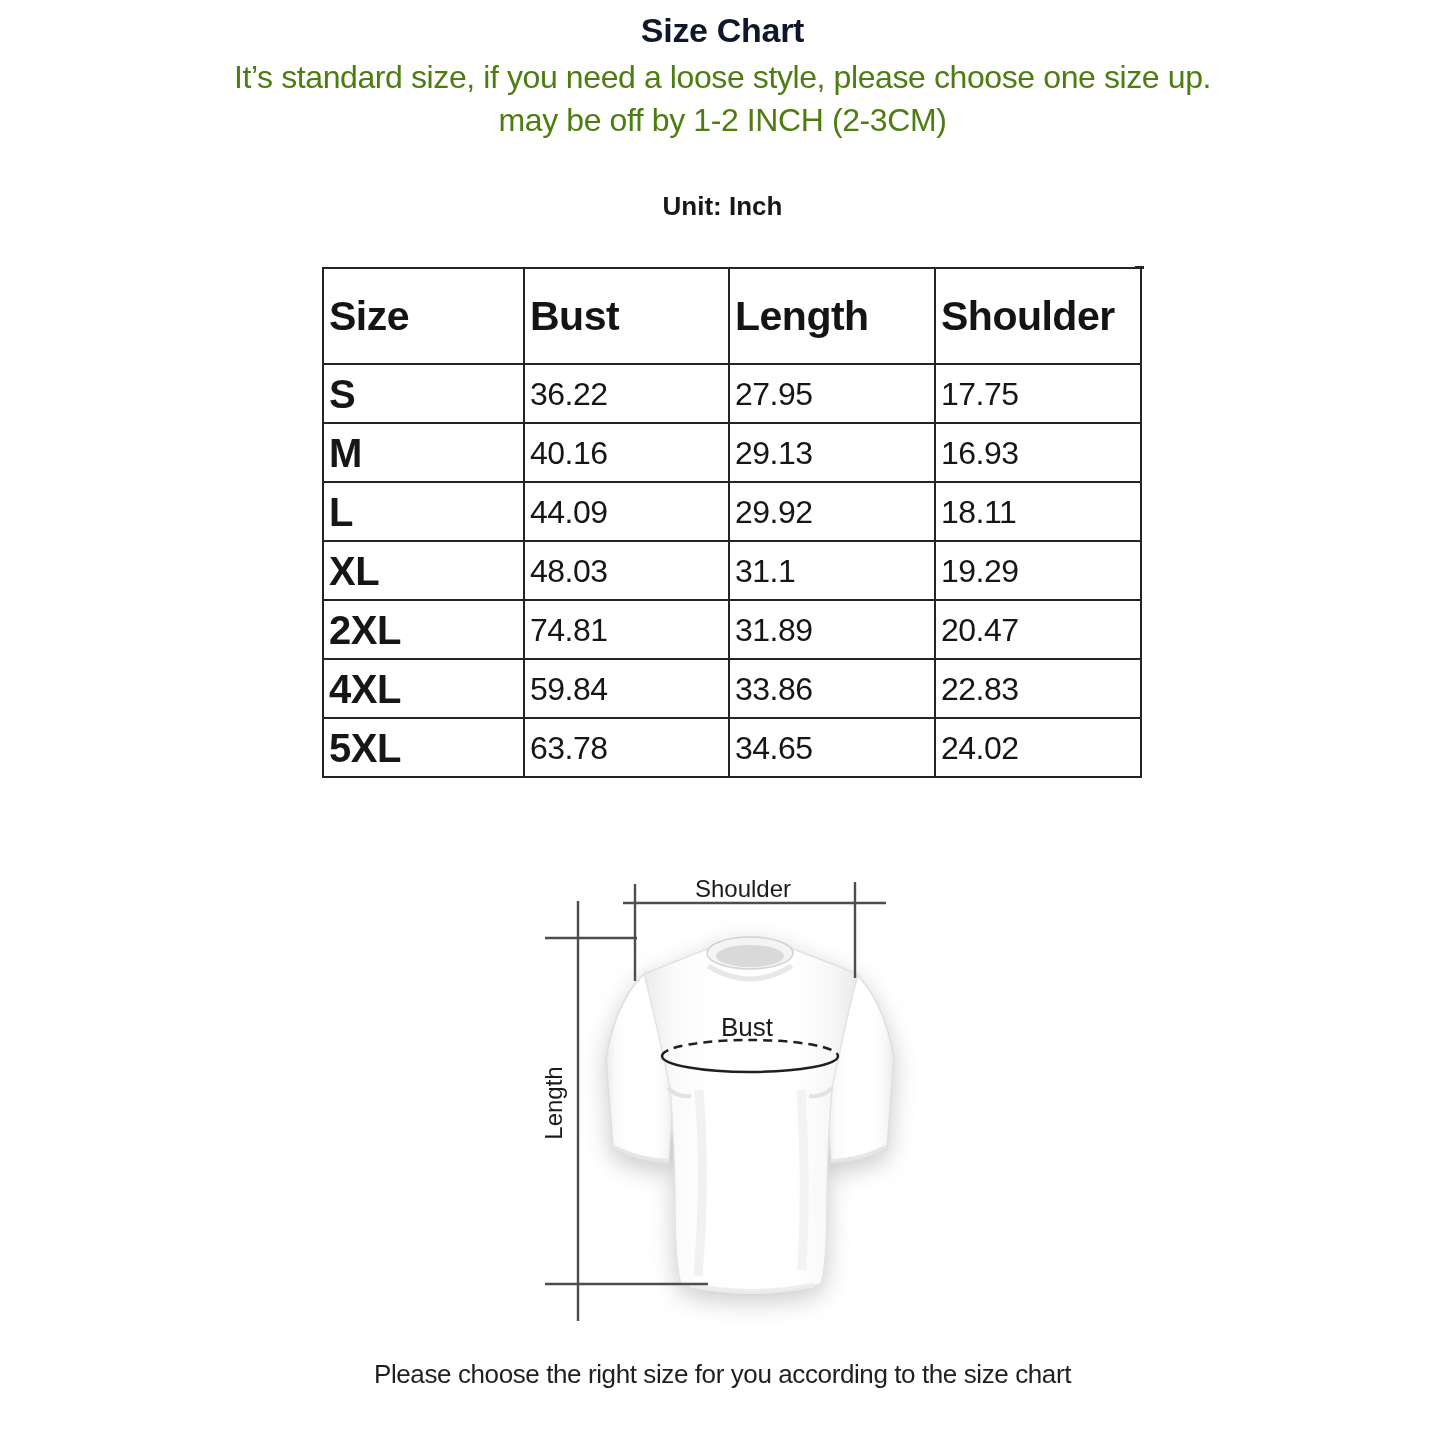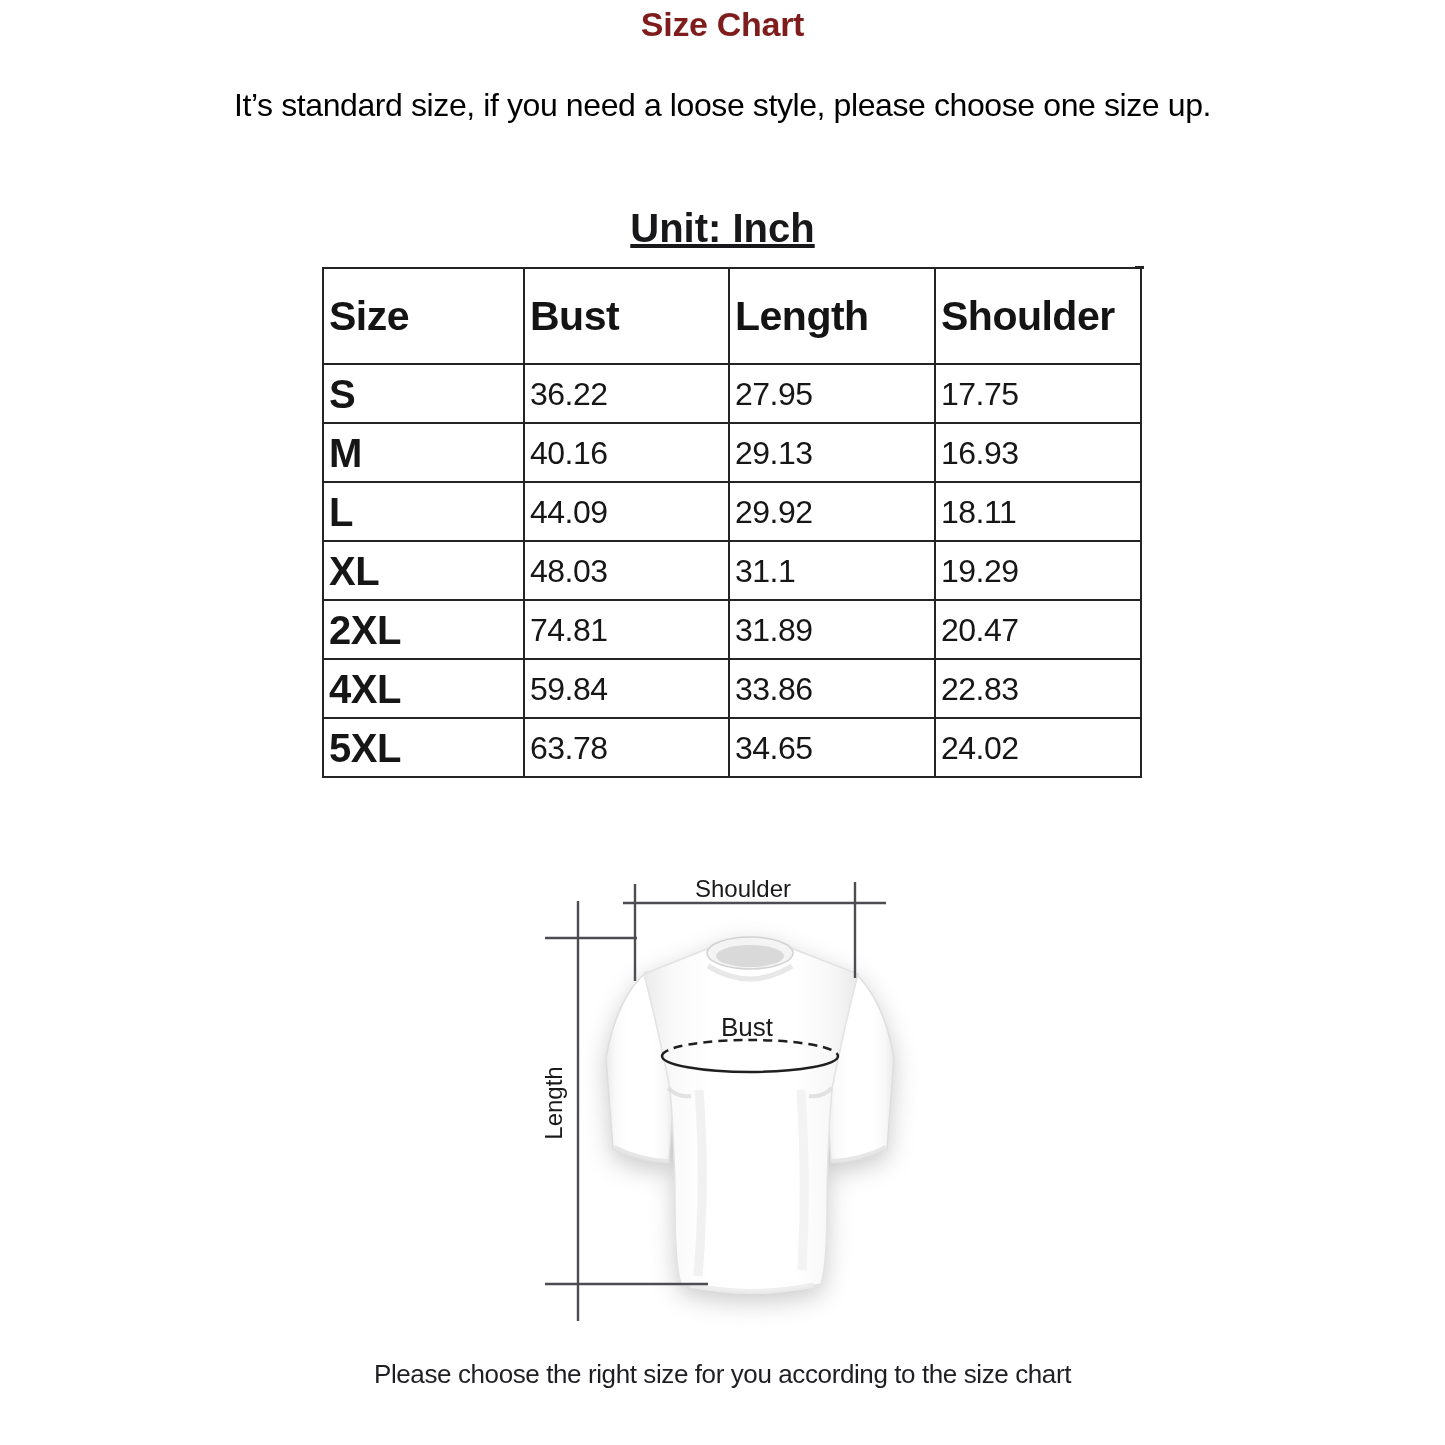--- a/index.html
+++ b/index.html
@@ -1,23 +1,23 @@
 <!DOCTYPE html>
 <html><head>
 <meta charset="utf-8">
 <style>
   html,body { margin:0; padding:0; }
   body {
     width:1445px; height:1445px; background:#ffffff; position:relative; overflow:hidden;
     font-family:"Liberation Sans","DejaVu Sans",sans-serif; color:#1e1e22;
   }
   .center-text { position:absolute; left:0; width:100%; text-align:center; }
-  .page-title { top:2px; font-size:34px; font-weight:700; line-height:44px; letter-spacing:-0.3px; color:#7f1d1d; }
-  .intro { top:56px; font-size:32px; line-height:43px; letter-spacing:-0.4px; color:#000000;margin-top:28px; }
-  .unit-label { top:206px; font-size:40px; font-weight:700; line-height:44px; color:#18181b;text-decoration:underline; }
+  .page-title { top:8px; font-size:34px; font-weight:700; line-height:44px; letter-spacing:-0.3px; color:#0f172a; }
+  .intro { top:56px; font-size:32px; line-height:43px; letter-spacing:-0.4px; color:#4d7c0f; }
+  .unit-label { top:184px; font-size:26px; font-weight:700; line-height:44px; color:#18181b; }
 
   table.size-table { position:absolute; left:322px; top:267px; border-collapse:collapse; table-layout:fixed; }
   .size-table th, .size-table td {
     border:2px solid #242424; padding:0 0 0 5px; text-align:left; vertical-align:middle; line-height:1;
     overflow:hidden; white-space:nowrap;
   }
   .size-table thead th { height:94px; font-size:41px; font-weight:700; letter-spacing:-0.5px; color:#141414; }
   .size-table tbody td { height:57px; font-size:32px; font-weight:400; letter-spacing:-0.5px; color:#161616; }
   .size-table tbody td.size-col { font-size:40px; font-weight:700; }
   .table-overhang { position:absolute; left:1135px; top:266px; width:9px; height:3px; background:#242424; }
@@ -27,20 +27,21 @@
 
   .footer { top:1352px; font-size:26px; line-height:44px; letter-spacing:-0.4px; color:#1f1f23; }
 </style>
 </head>
 <body>
 
 <div class="center-text page-title">Size Chart</div>
 
 <div class="center-text intro">
   <div>It’s standard size, if you need a loose style, please choose one size up.</div>
+  <div>may be off by 1-2 INCH (2-3CM)</div>
 </div>
 
 <div class="center-text unit-label">Unit: Inch</div>
 
 <table class="size-table">
   <colgroup>
     <col style="width:201px">
       <col style="width:205px">
       <col style="width:206px">
       <col style="width:206px">

